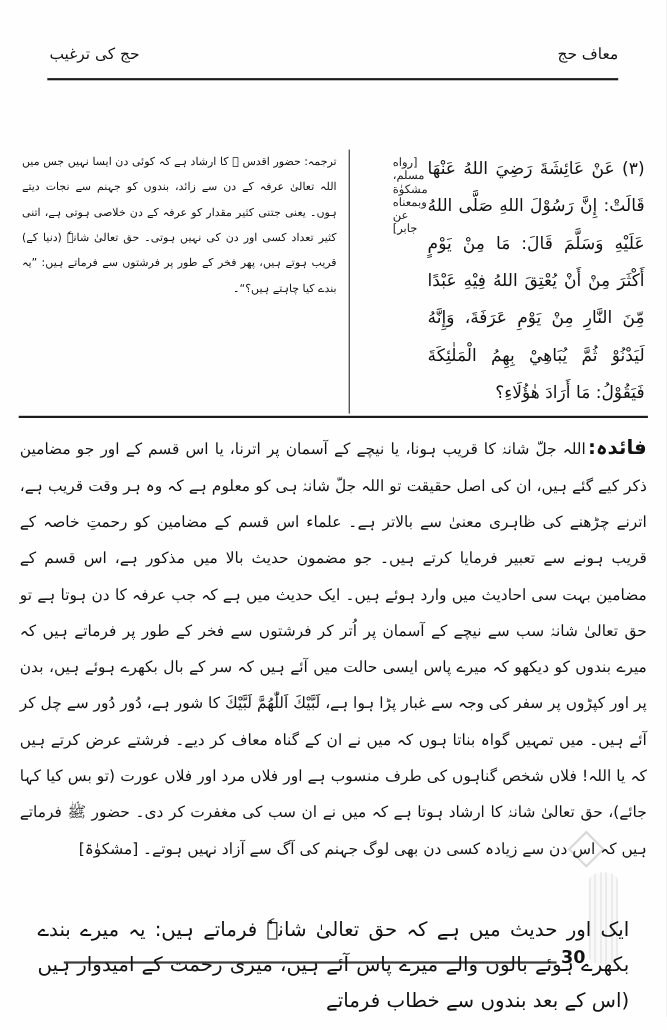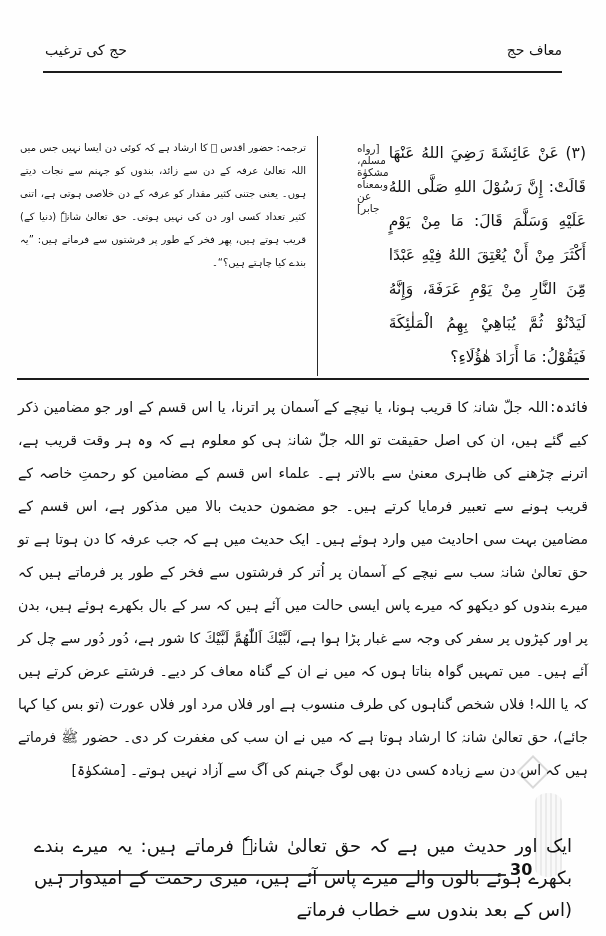--- a/index.html
+++ b/index.html
@@ -64,21 +64,21 @@
     background:#1c1c1c;
   }
   
   .faida{
     position:absolute;top:391px;right:18px;left:18px;
     margin:0;
     font-size:14px;line-height:33px;
     text-align:justify;
     z-index:2;
   }
-  .faida-label{font-weight:normal;font-size:15px;margin-left:2px;}
+  .faida-label{font-weight:bold;font-size:18px;margin-left:2px;}
   .cite-small{font-size:14px;}
   .para2{
     position:absolute;top:814px;right:18px;left:18px;
     margin:16px;
     font-size:18px;line-height:32px;
     text-align:justify;
     z-index:2;
   }
   
   .wm-diamond{

